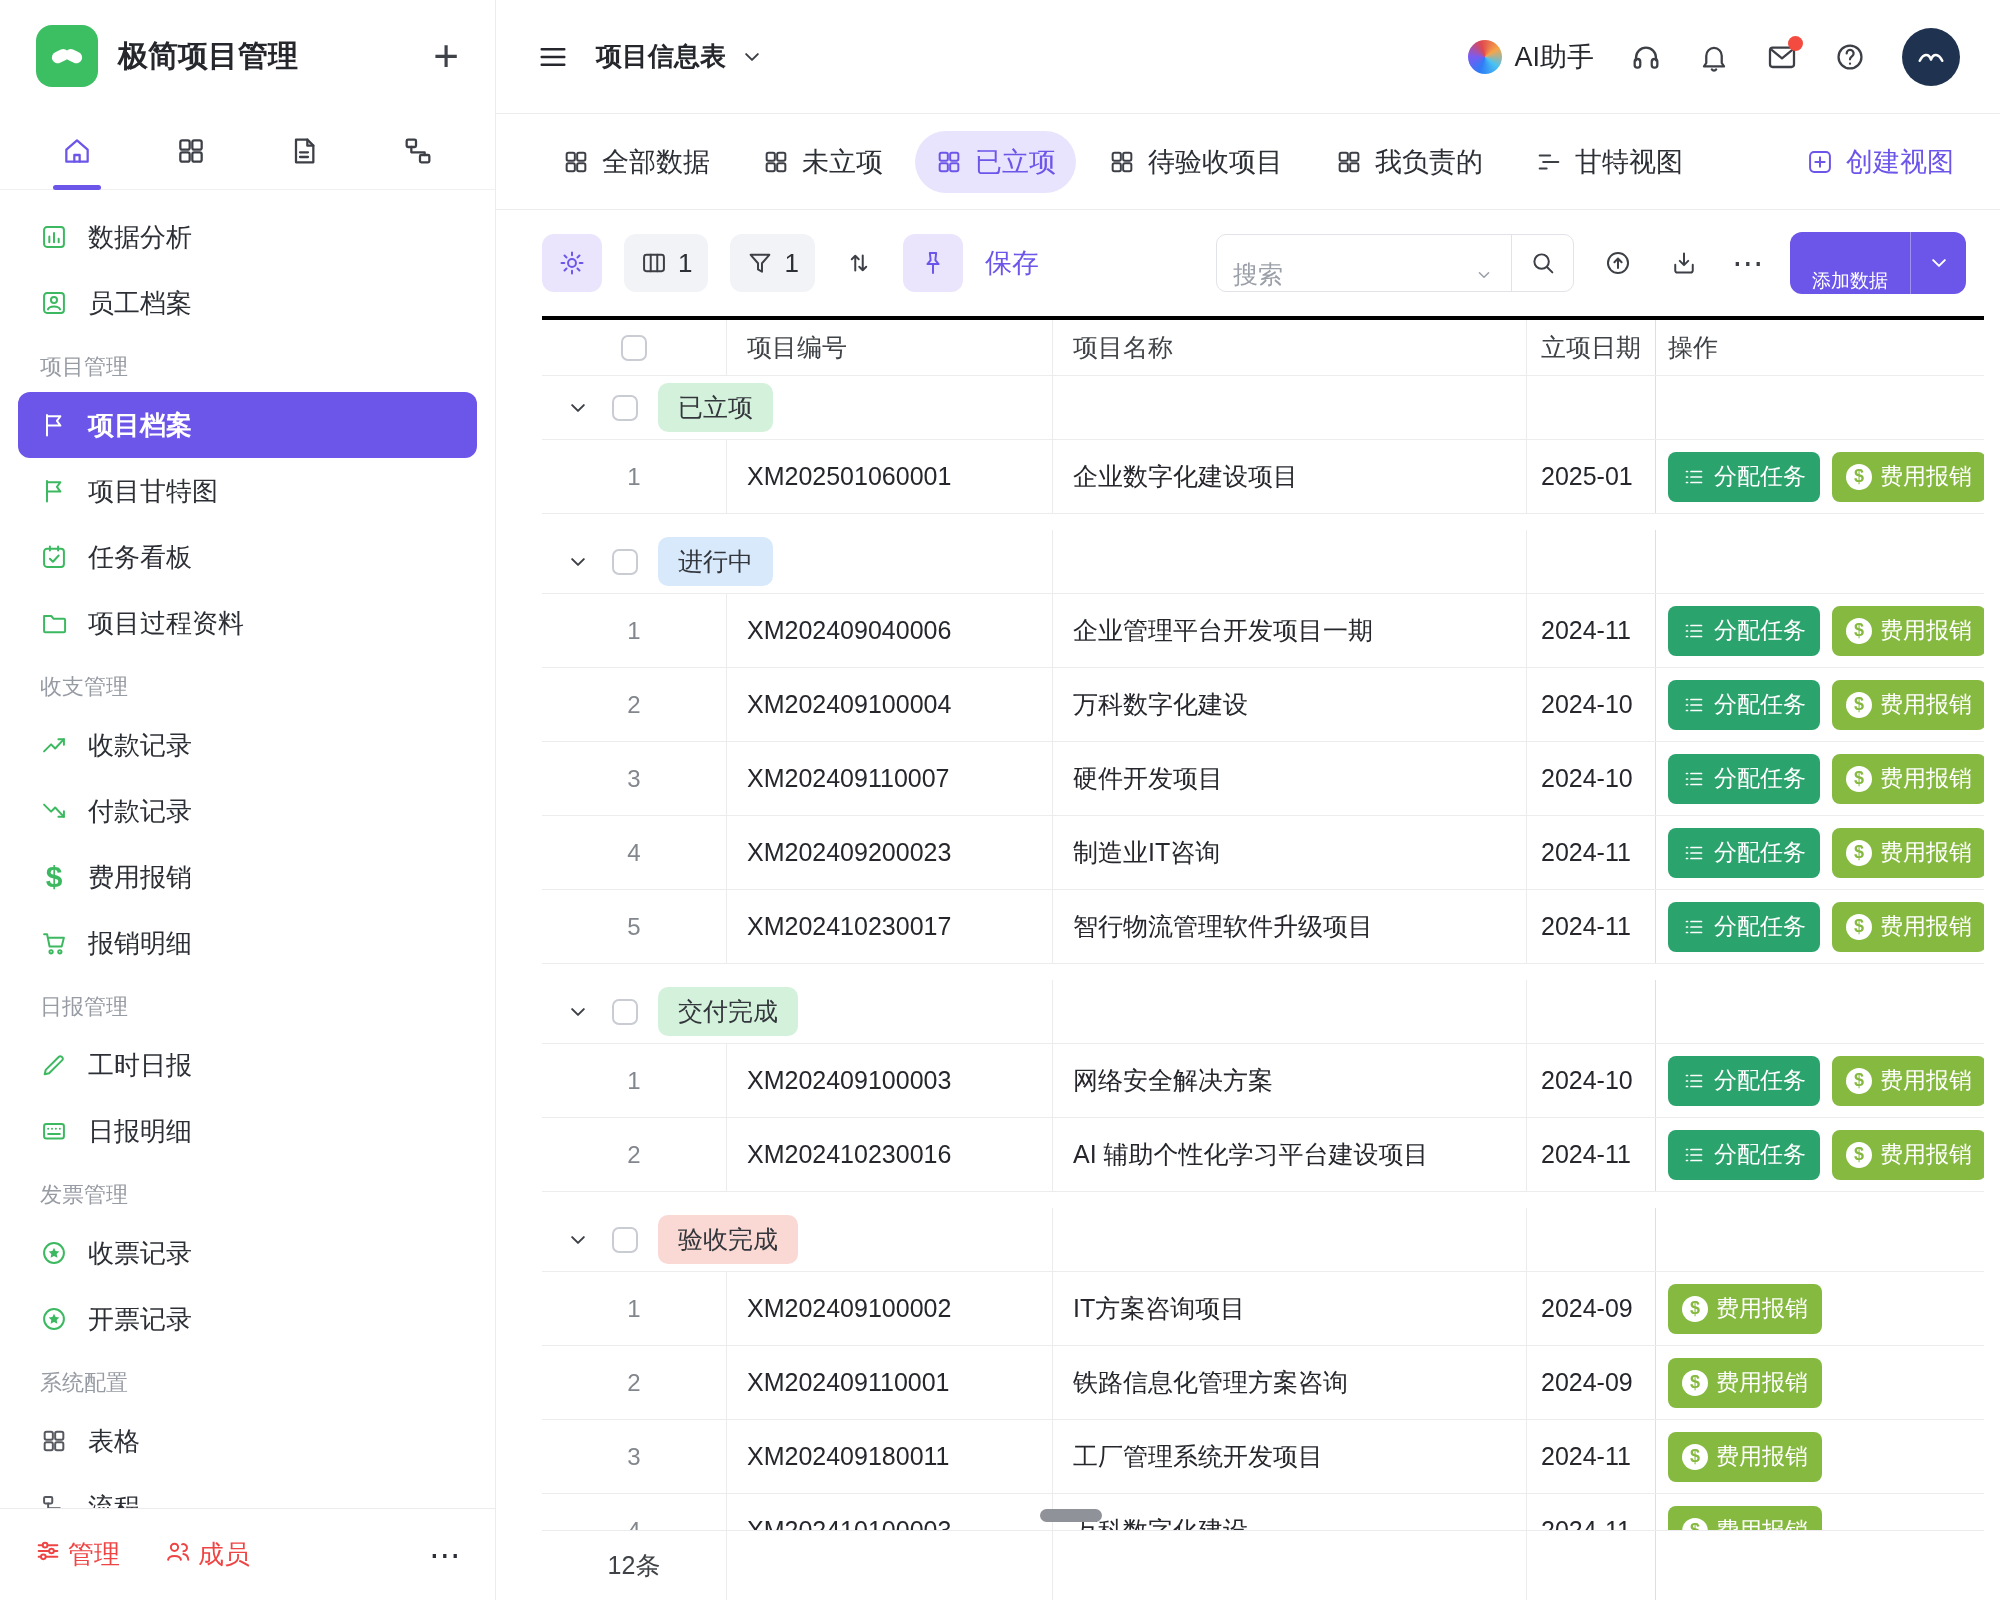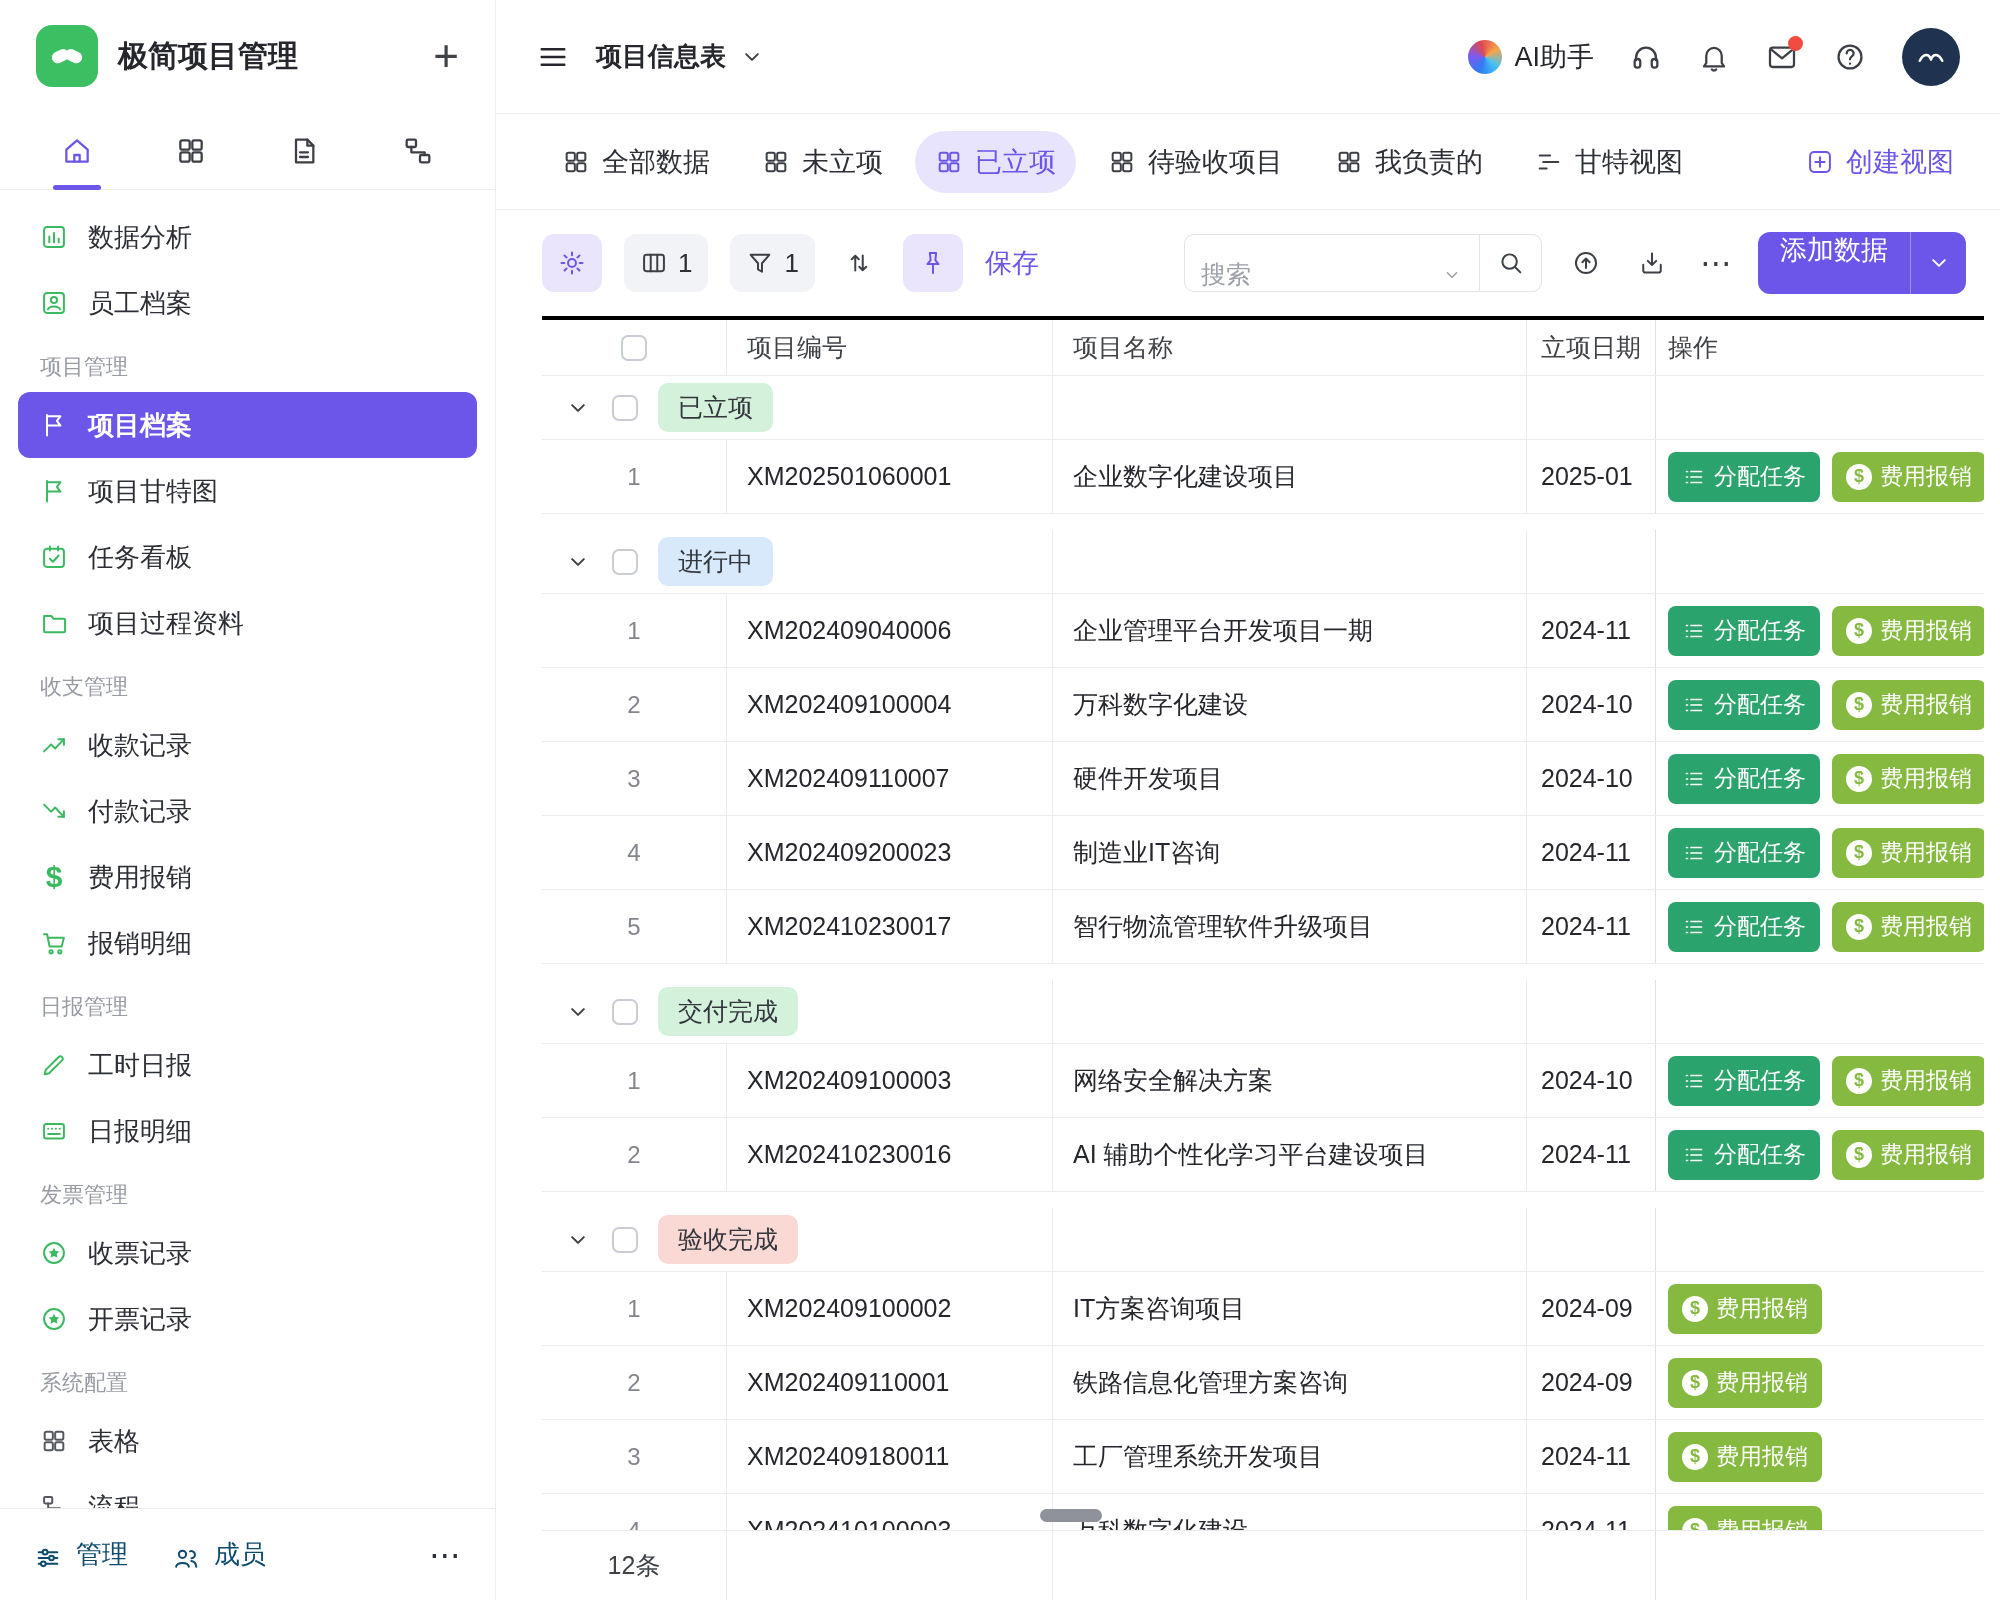--- a/index.html
+++ b/index.html
@@ -22,21 +22,21 @@
 .itab.sel:after{content:"";position:absolute;bottom:0;left:12px;right:12px;height:5px;border-radius:3px;background:#6C56E9}
 .menu{flex:1;overflow:hidden;padding:14px 18px 0}
 .s-item{height:66px;display:flex;align-items:center;gap:20px;padding:0 22px;border-radius:12px;font-size:26px;color:#2c2f35;white-space:nowrap}
 .s-item .ic{color:#3CB960}
 .s-item.sel{background:#6C56E9;color:#fff;font-weight:700}
 .s-item.sel .ic{color:#fff}
 .s-item.gray .ic{color:#55585f}
 .s-section{height:56px;display:flex;align-items:flex-end;padding:0 22px 10px;font-size:22px;color:#979ba3}
 .side-dollar{width:28px;text-align:center;font-size:30px;font-weight:700;color:#3CB960;flex:none}
 .side-footer{height:92px;flex:none;border-top:1px solid #ECECEF;display:flex;align-items:center;padding:0 34px;gap:44px;font-size:26px}
-.sf-item{display:flex;align-items:flex-end;gap:14px;color:#0c4a6e}
+.sf-item{display:flex;align-items:flex-start;gap:6px;color:#ef4444}
 .sf-more{margin-left:auto;font-size:32px;color:#2c2f35}
 
 .main{flex:1;display:flex;flex-direction:column;min-width:0}
 .topbar{height:114px;flex:none;display:flex;align-items:center;padding:0 40px;border-bottom:1px solid #ECECEF;gap:26px}
 .burger .ic{width:34px;height:34px}
 .title-wrap{display:flex;align-items:center;gap:12px}
 .page-title{font-size:26px;font-weight:700}
 .chev-ic{width:24px;height:24px;color:#3c3f45}
 .top-right{margin-left:auto;display:flex;align-items:center;gap:36px}
 .ai-pill{display:flex;align-items:center;gap:12px;font-size:27px}
@@ -60,21 +60,21 @@
 .tbtn .ic{color:#3c3f45}
 .tbtn.accent{background:#EAE5FC}
 .tbtn.accent .ic{color:#6C56E9}
 .tbtn.plain{background:transparent;min-width:44px;padding:0}
 .save-label{color:#6C56E9;font-size:27px}
 .searchbox{margin-left:auto;width:358px;height:58px;border:1px solid #E2E3E8;border-radius:10px;display:flex;align-items:flex-end;overflow:hidden}
 .search-text{flex:1;display:flex;align-items:center;padding:0 16px;color:#9BA0A8;font-size:25px}
 .search-text .chev-sm{margin-left:auto;width:22px;height:22px;color:#9BA0A8}
 .search-mag{width:62px;height:100%;border-left:1px solid #E2E3E8;display:flex;align-items:center;justify-content:center;color:#3c3f45}
 .more-dots{font-size:32px;color:#3c3f45;padding:0 4px}
-.add-btn{height:62px;border-radius:12px;background:#6C56E9;color:#fff;display:flex;align-items:flex-start;font-size:27px;overflow:hidden}
+.add-btn{height:62px;border-radius:12px;background:#6C56E9;color:#fff;display:flex;align-items:flex-end;font-size:19px;overflow:hidden}
 .add-label{padding:0 22px}
 .add-chev{width:56px;height:100%;display:flex;align-items:center;justify-content:center;border-left:1px solid rgba(255,255,255,.35);color:#fff}
 
 .table-area{flex:1;position:relative;overflow:hidden;padding:0 16px 0 46px}
 .thead{display:flex;height:60px;border-top:4px solid #000000;border-bottom:1px solid #ECECEF;font-size:25px;color:#3f4246;background:#fff}
 .cell{display:flex;align-items:center;overflow:hidden;white-space:nowrap}
 .c1{width:185px;flex:none;justify-content:center;border-right:1px solid #ECECEF}
 .c2{width:326px;flex:none;padding:0 20px;border-right:1px solid #ECECEF}
 .c3{width:474px;flex:none;padding:0 20px;border-right:1px solid #ECECEF}
 .c4{width:128px;flex:none;padding:0 14px}

